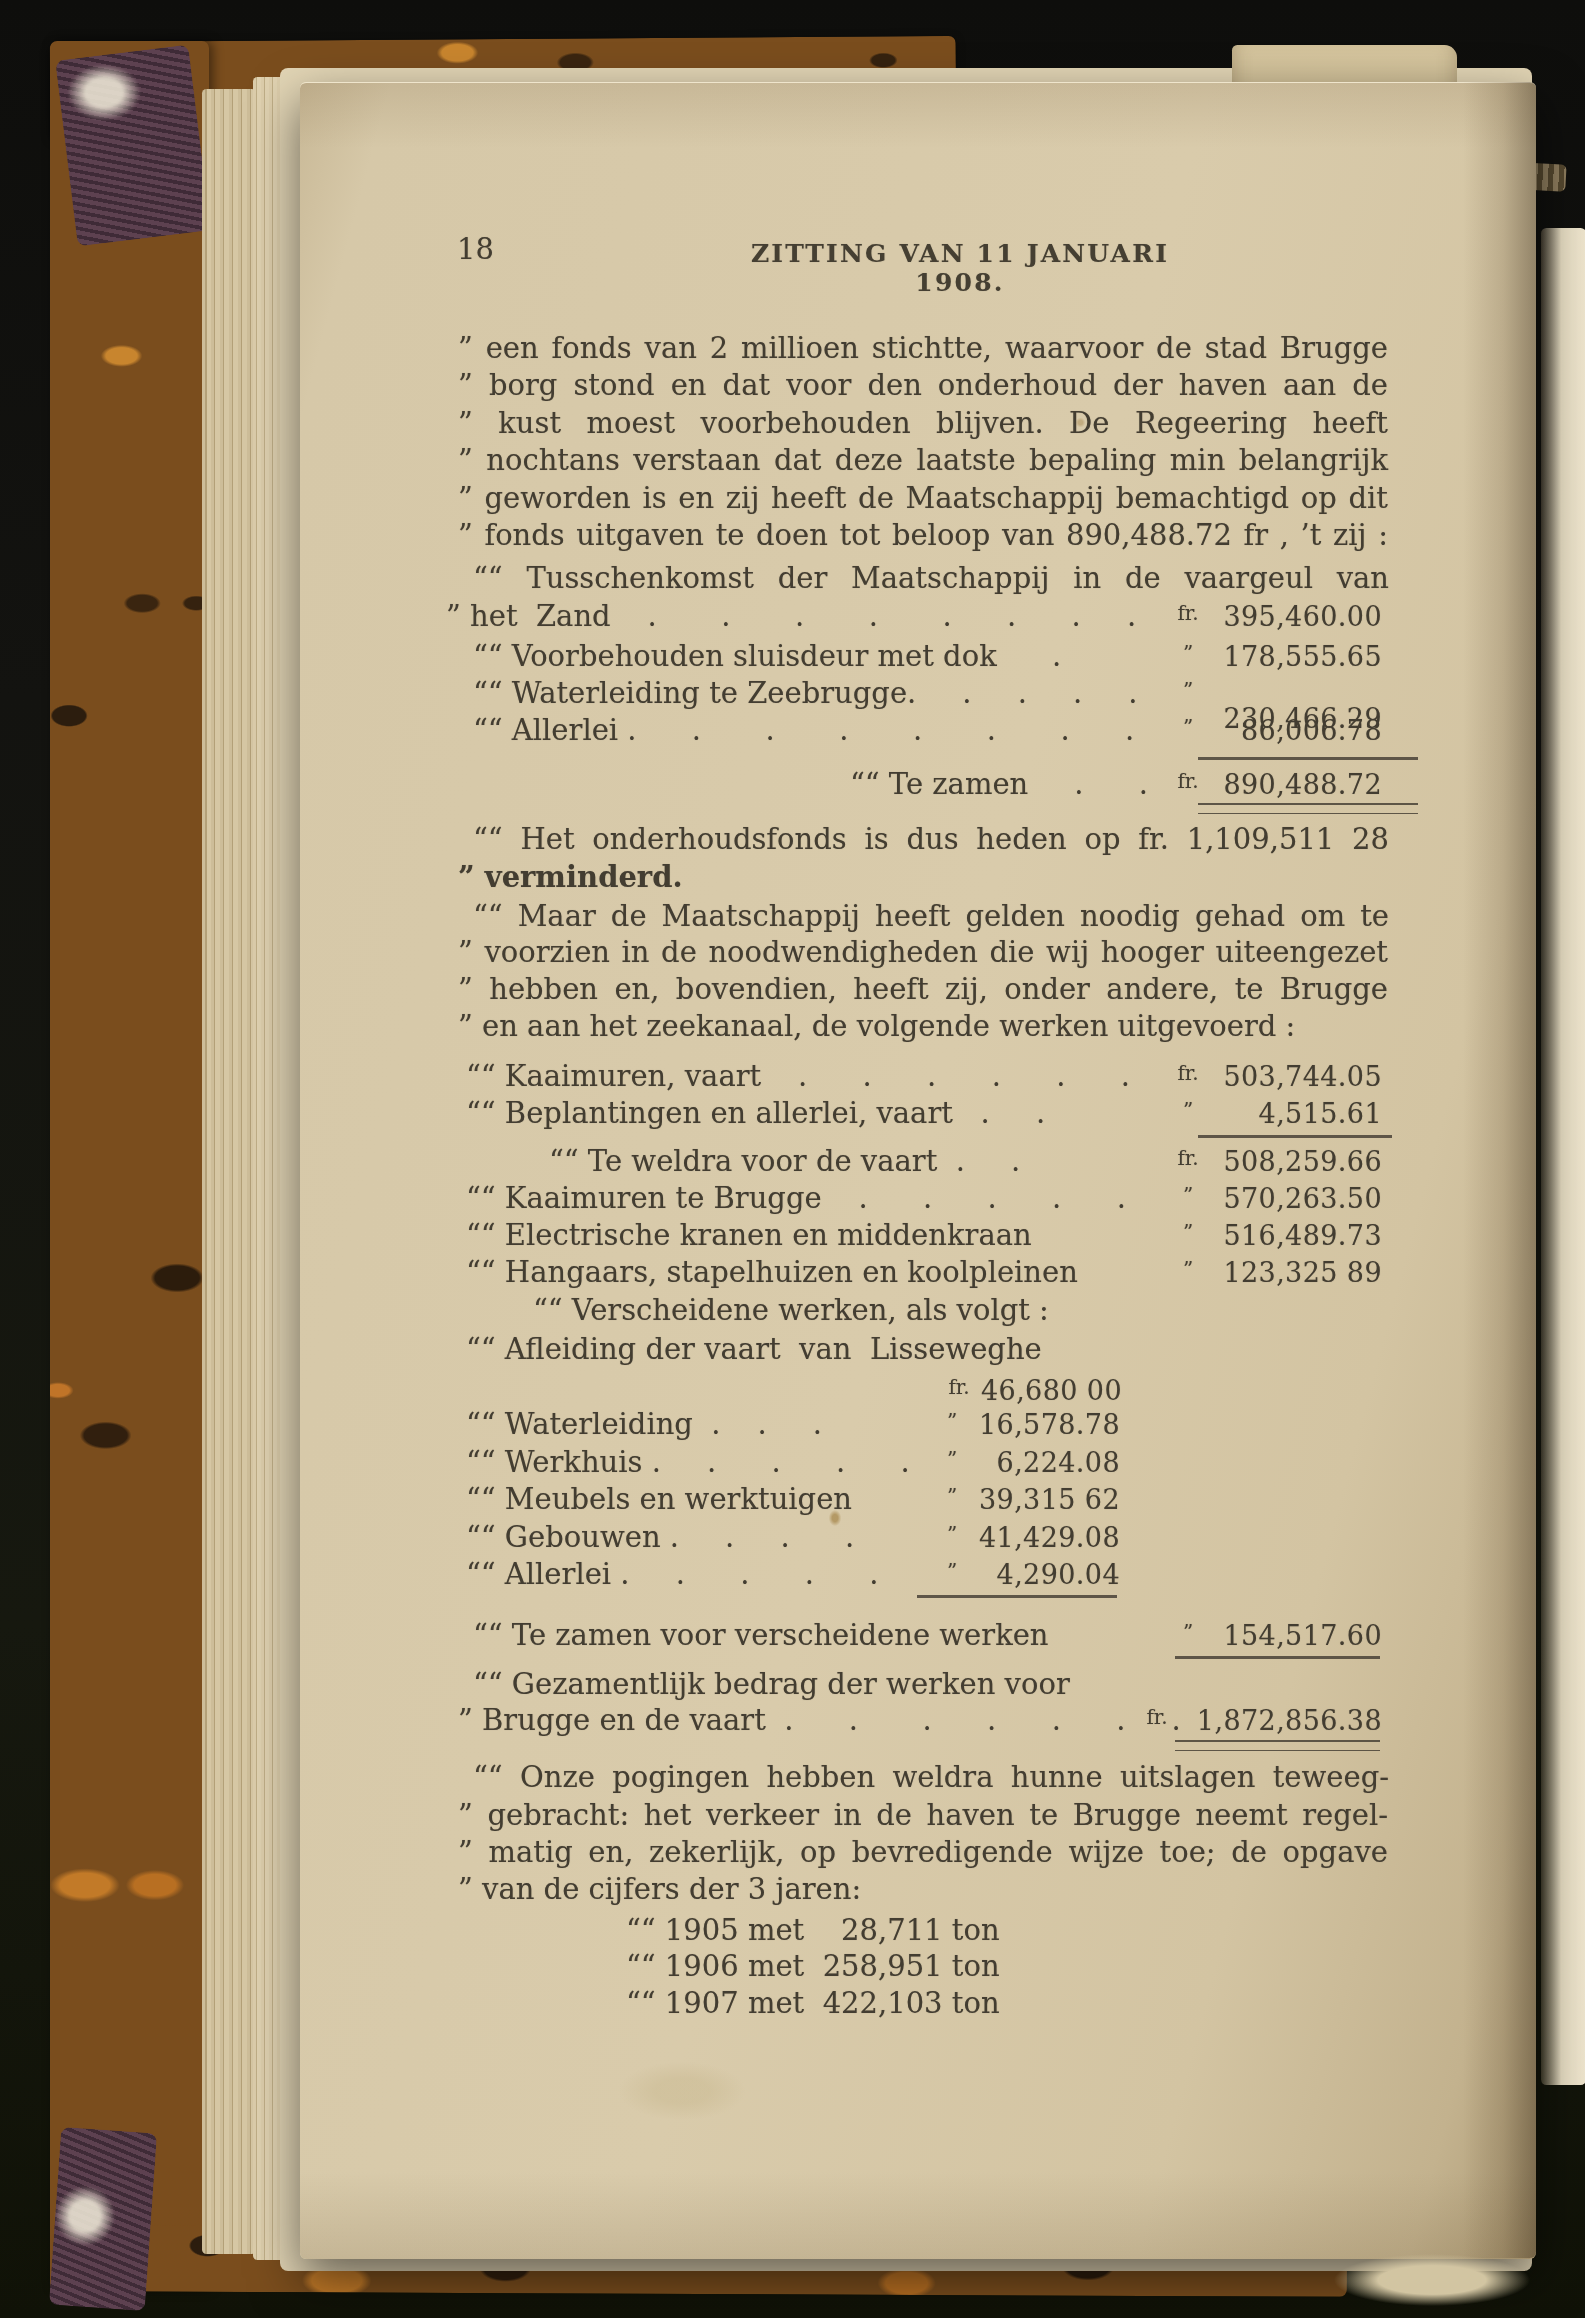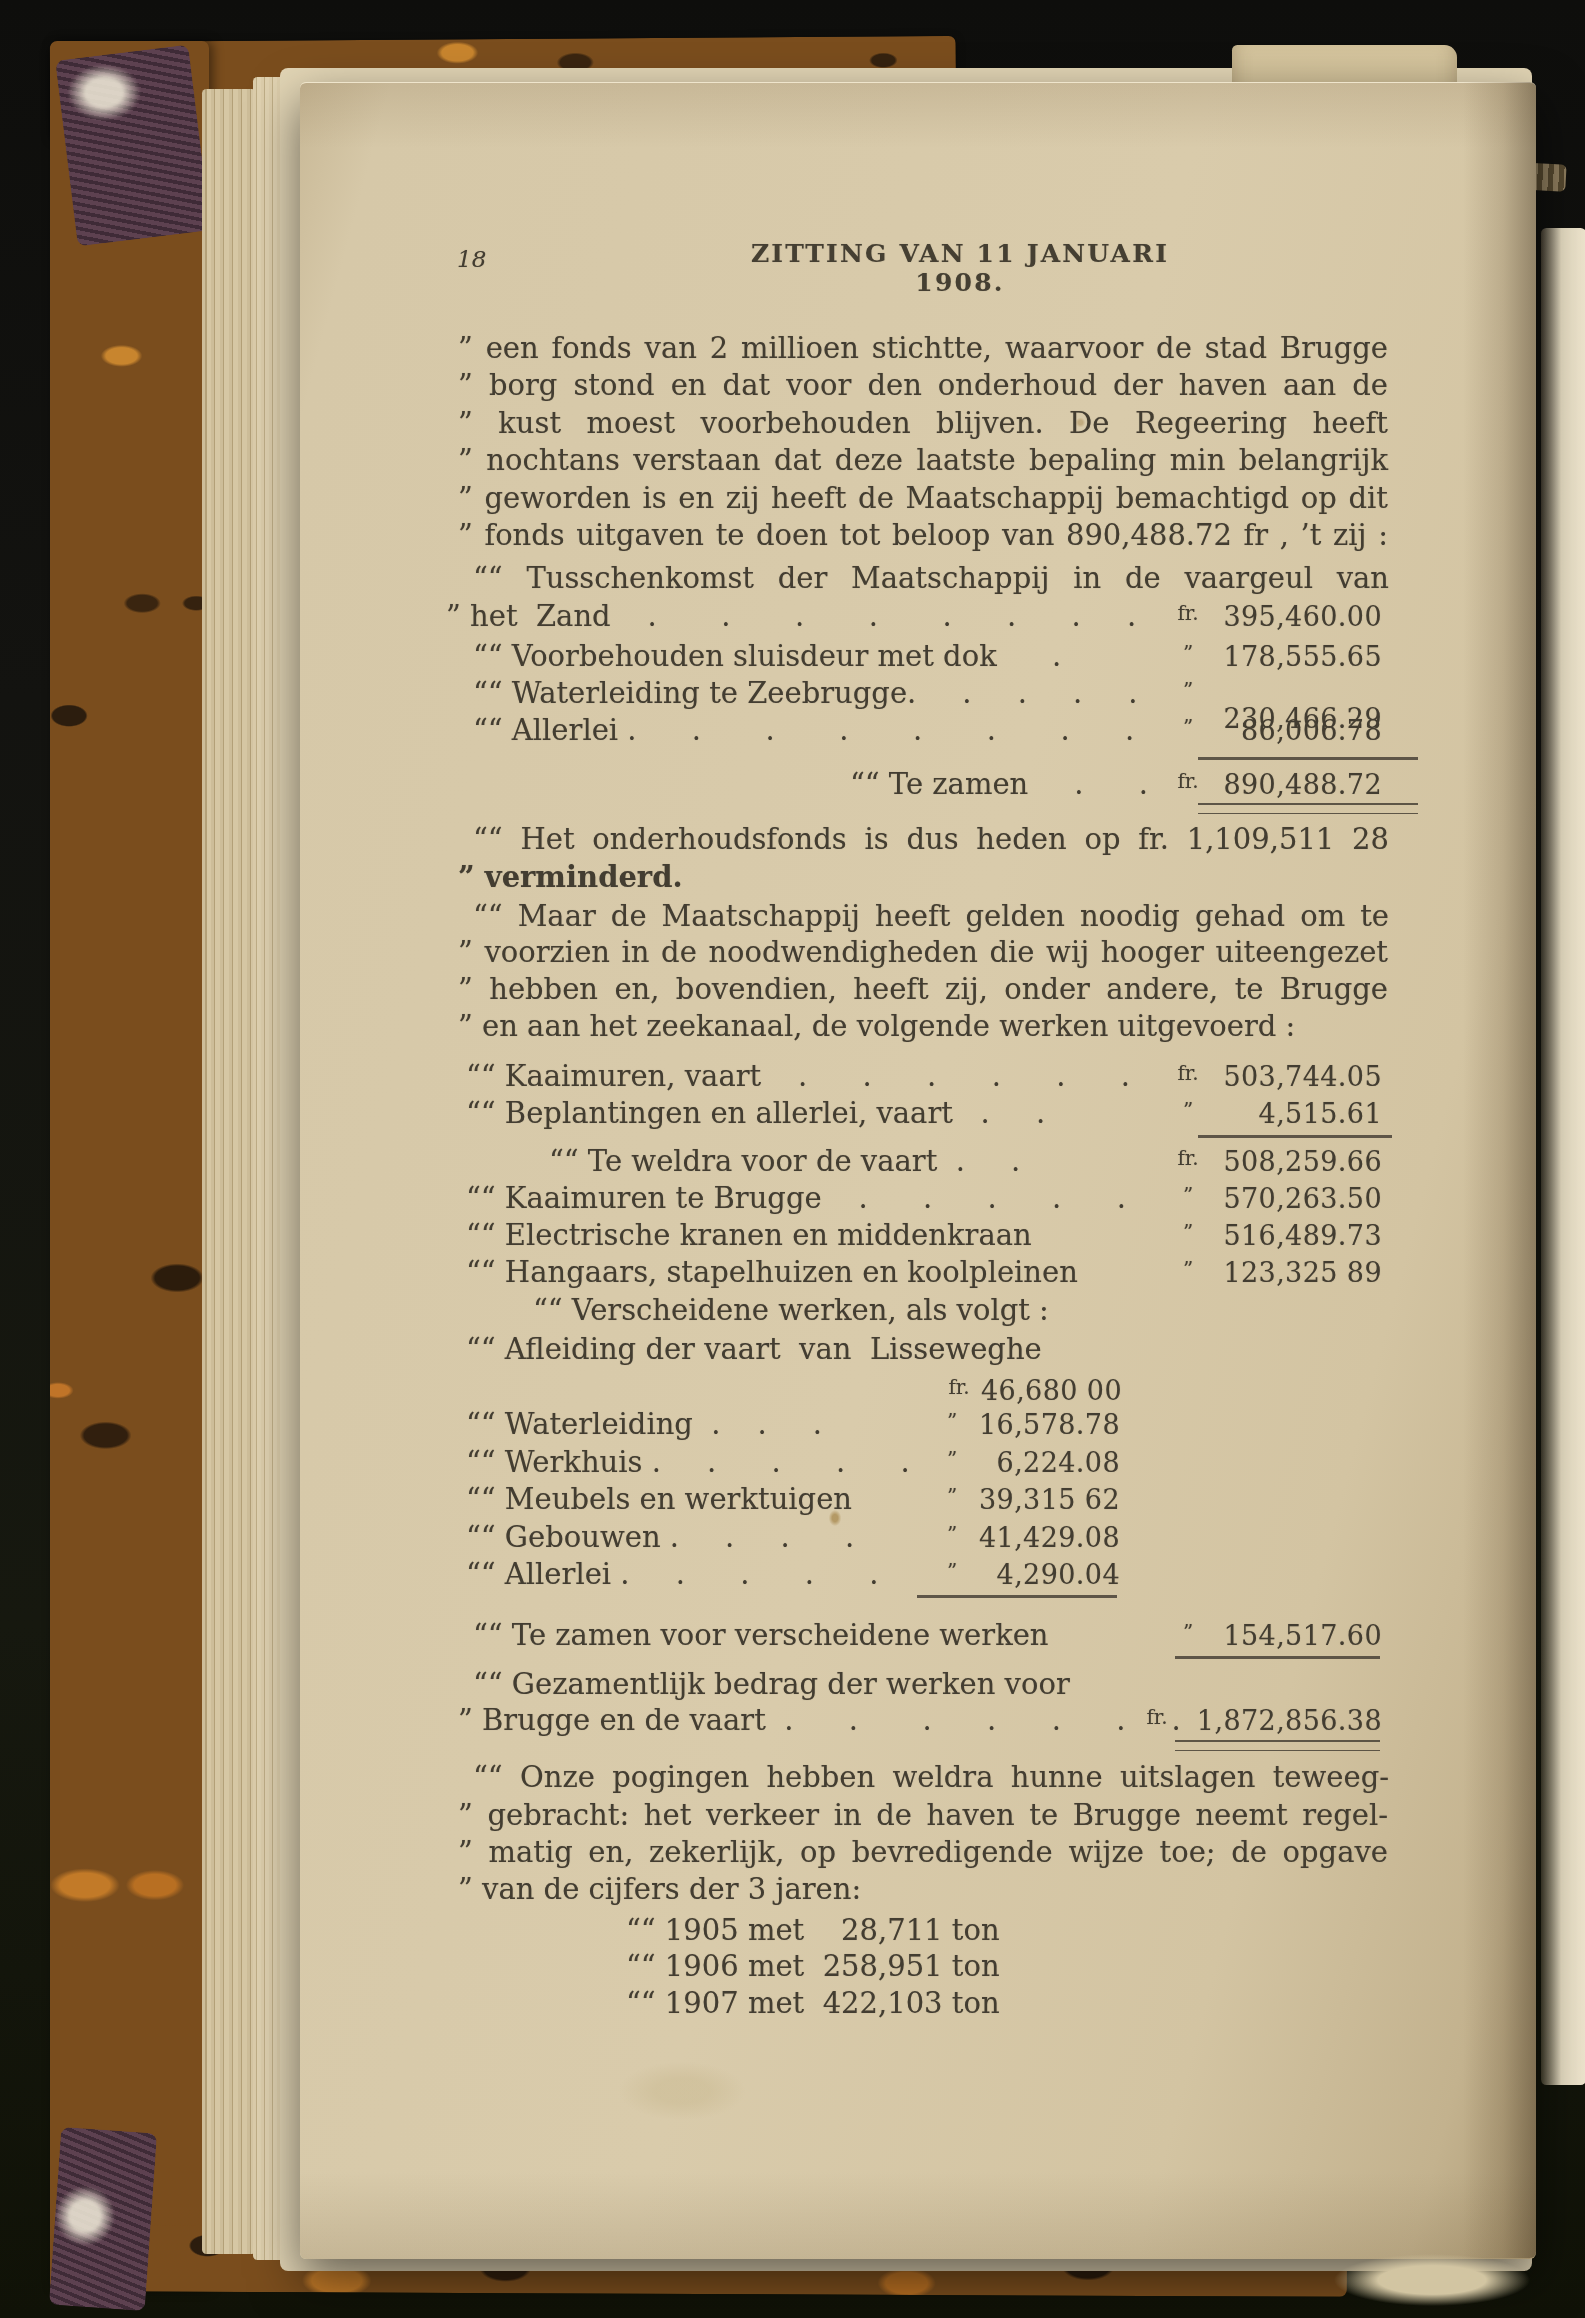--- a/index.html
+++ b/index.html
@@ -69,21 +69,21 @@
   .stain{position:absolute;border-radius:50%;}
   .stain-1{left:828px;top:1509px;width:14.3px;height:18px;
     background:radial-gradient(closest-side,#a8894f 0 40%,rgba(168,137,79,0) 90%);opacity:.75;}
   .stain-2{left:1075px;top:417px;width:10.7px;height:10.7px;
     background:radial-gradient(closest-side,#b29764 0 40%,rgba(178,151,100,0) 90%);opacity:.6;}
   .stain-3{left:615px;top:2060px;width:134px;height:62px;
     background:radial-gradient(closest-side,#c8b88f 0 40%,rgba(200,184,143,0) 95%);opacity:.45;}
   
   #text-layer{position:absolute;inset:0;color:#433d31;
     text-shadow:0 0 0.9px rgba(67,61,49,.35);}
-  .pagenum{position:absolute;left:457px;top:246px;font-size:23px;font-style:italic;}
+  .pagenum{position:absolute;left:457px;top:232px;font-size:29px;}
   .running-title{position:absolute;left:719px;top:239px;width:482px;text-align:center;
     font-size:25px;letter-spacing:2.2px;font-weight:bold;color:#453f32;}
   .line{position:absolute;left:0;width:1586px;height:39px;font-size:29px;}
   .lt{position:absolute;top:0;white-space:pre;}
   .line.j .lt{white-space:normal;text-align:justify;text-align-last:justify;}
   .cur{position:absolute;top:1.8px;width:64px;text-align:center;font-size:20px;}
   .amt{position:absolute;top:1.8px;text-align:right;font-size:27px;letter-spacing:0.4px;}
   .rule{position:absolute;height:2.7px;background:#4d463a;opacity:.88;}
   .rule.double{height:8px;background:none;border-top:2.7px solid #4d463a;border-bottom:1.8px solid #4d463a;}
 </style>

